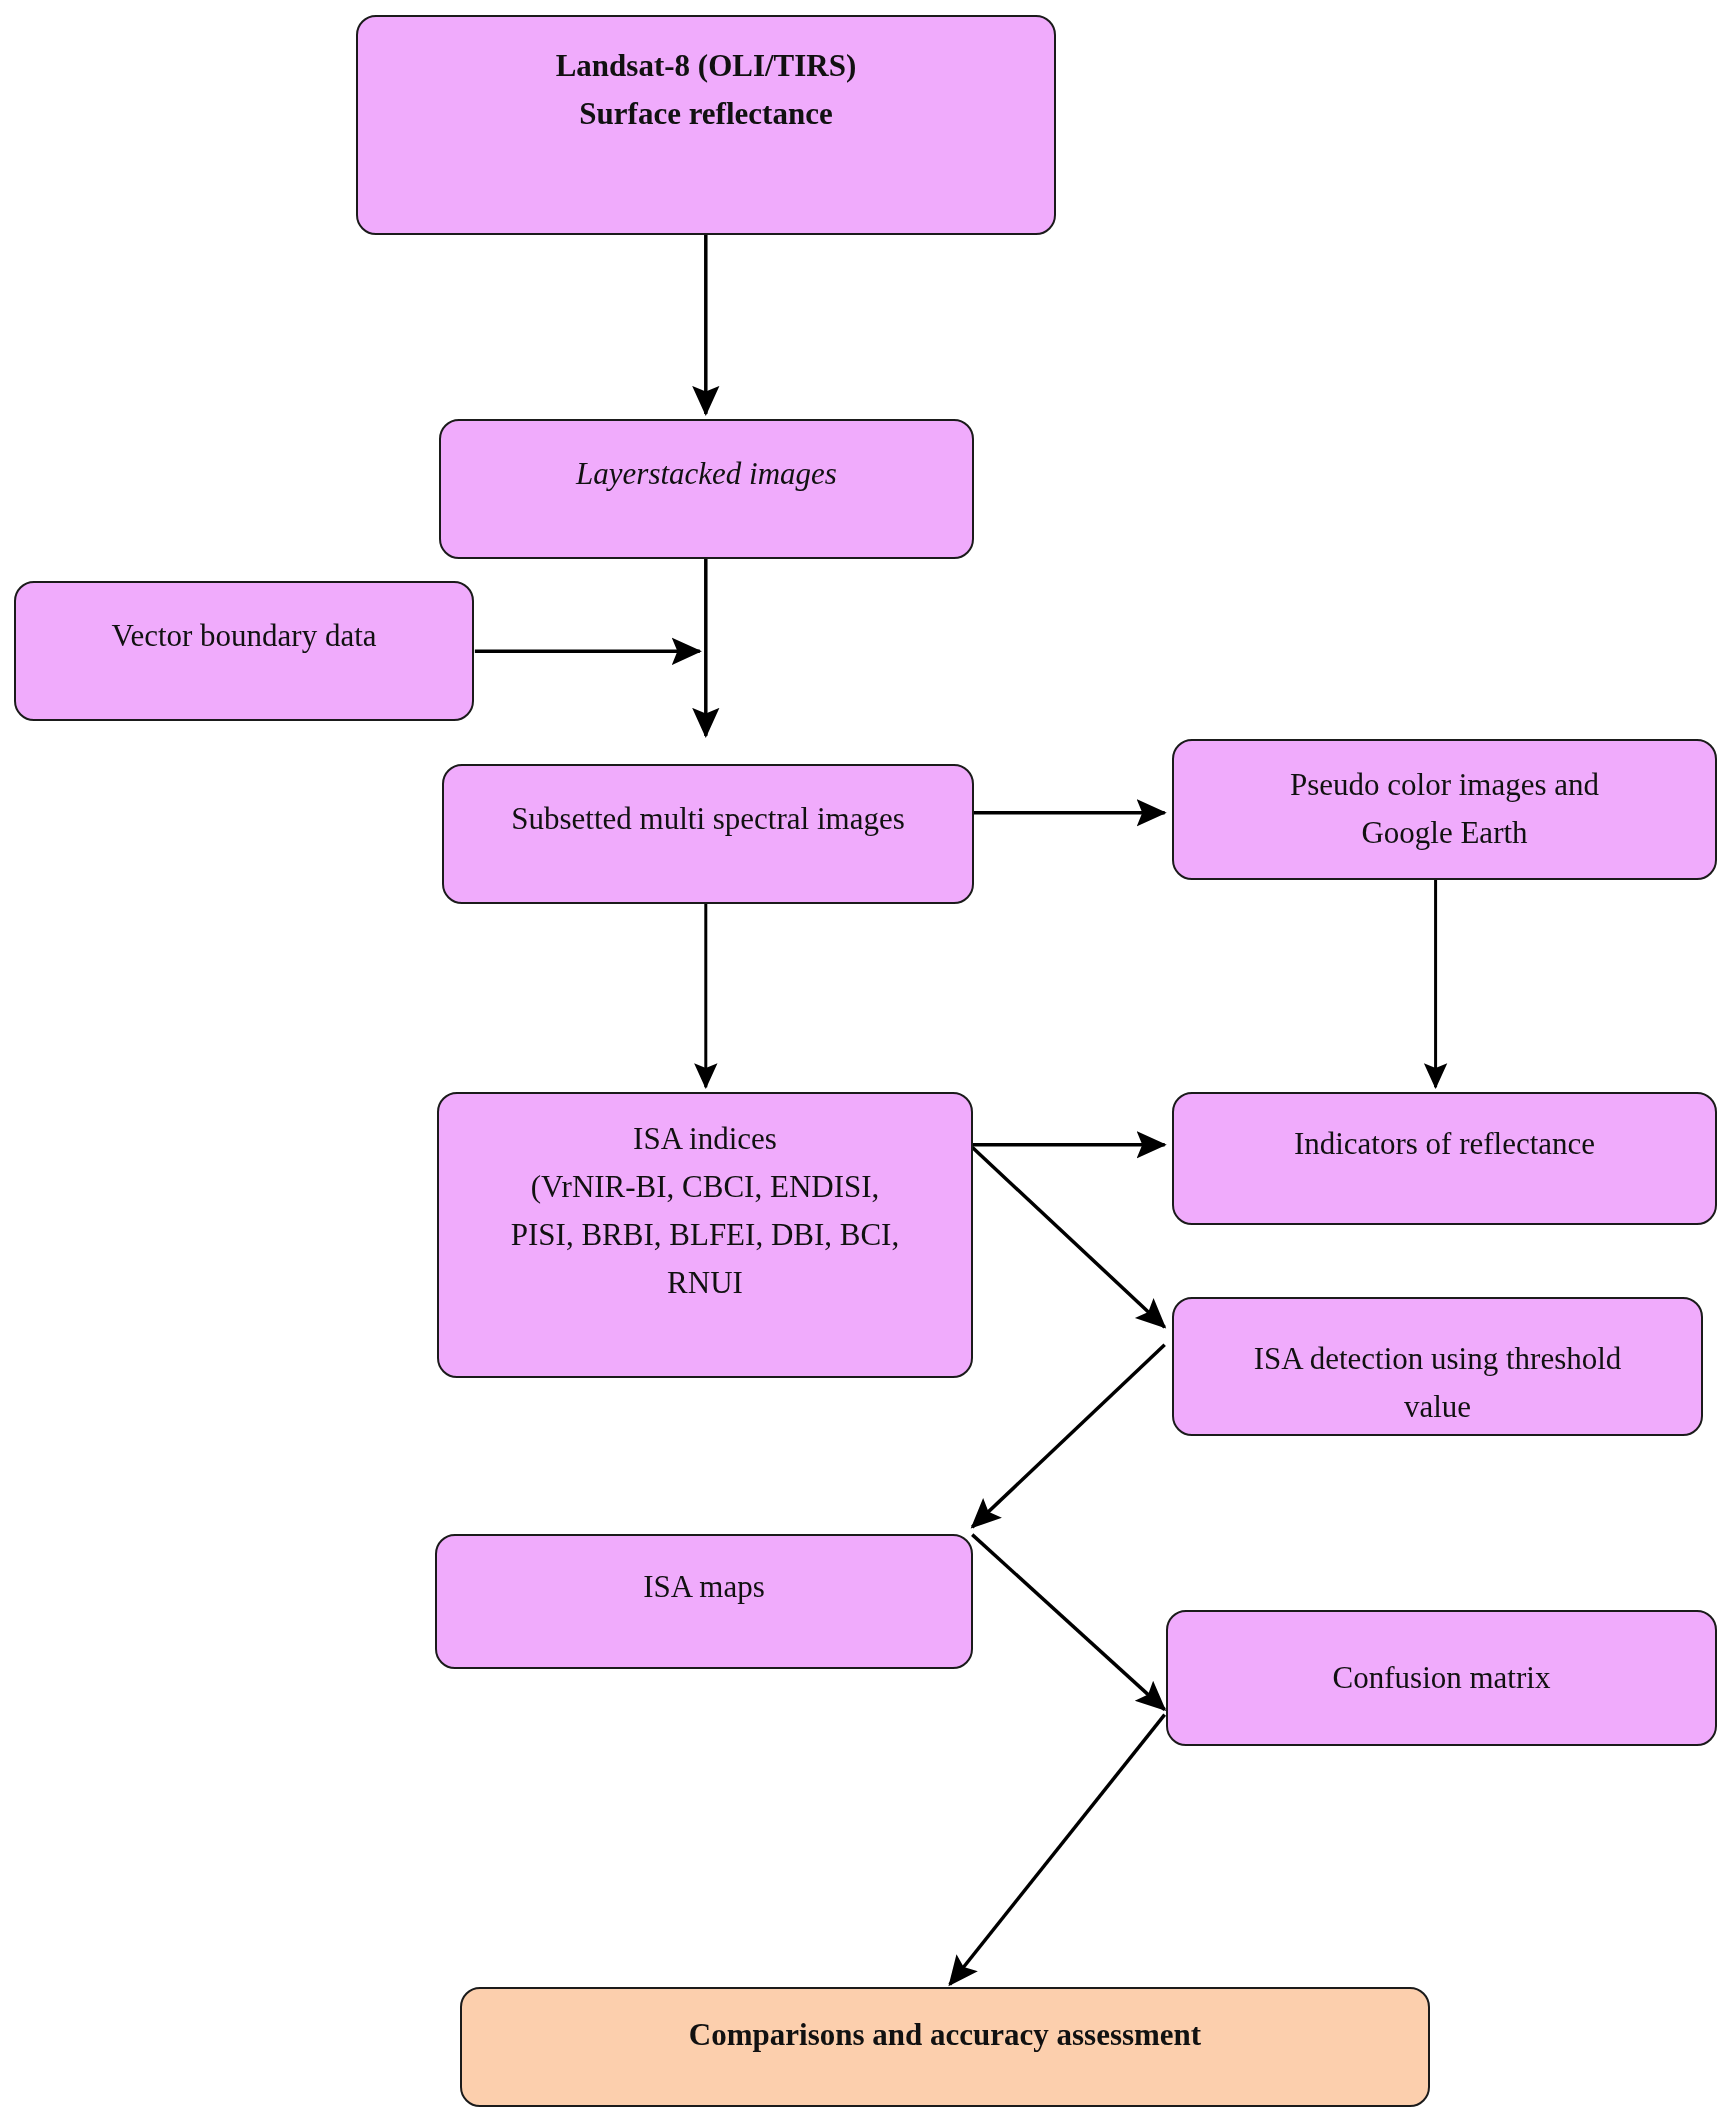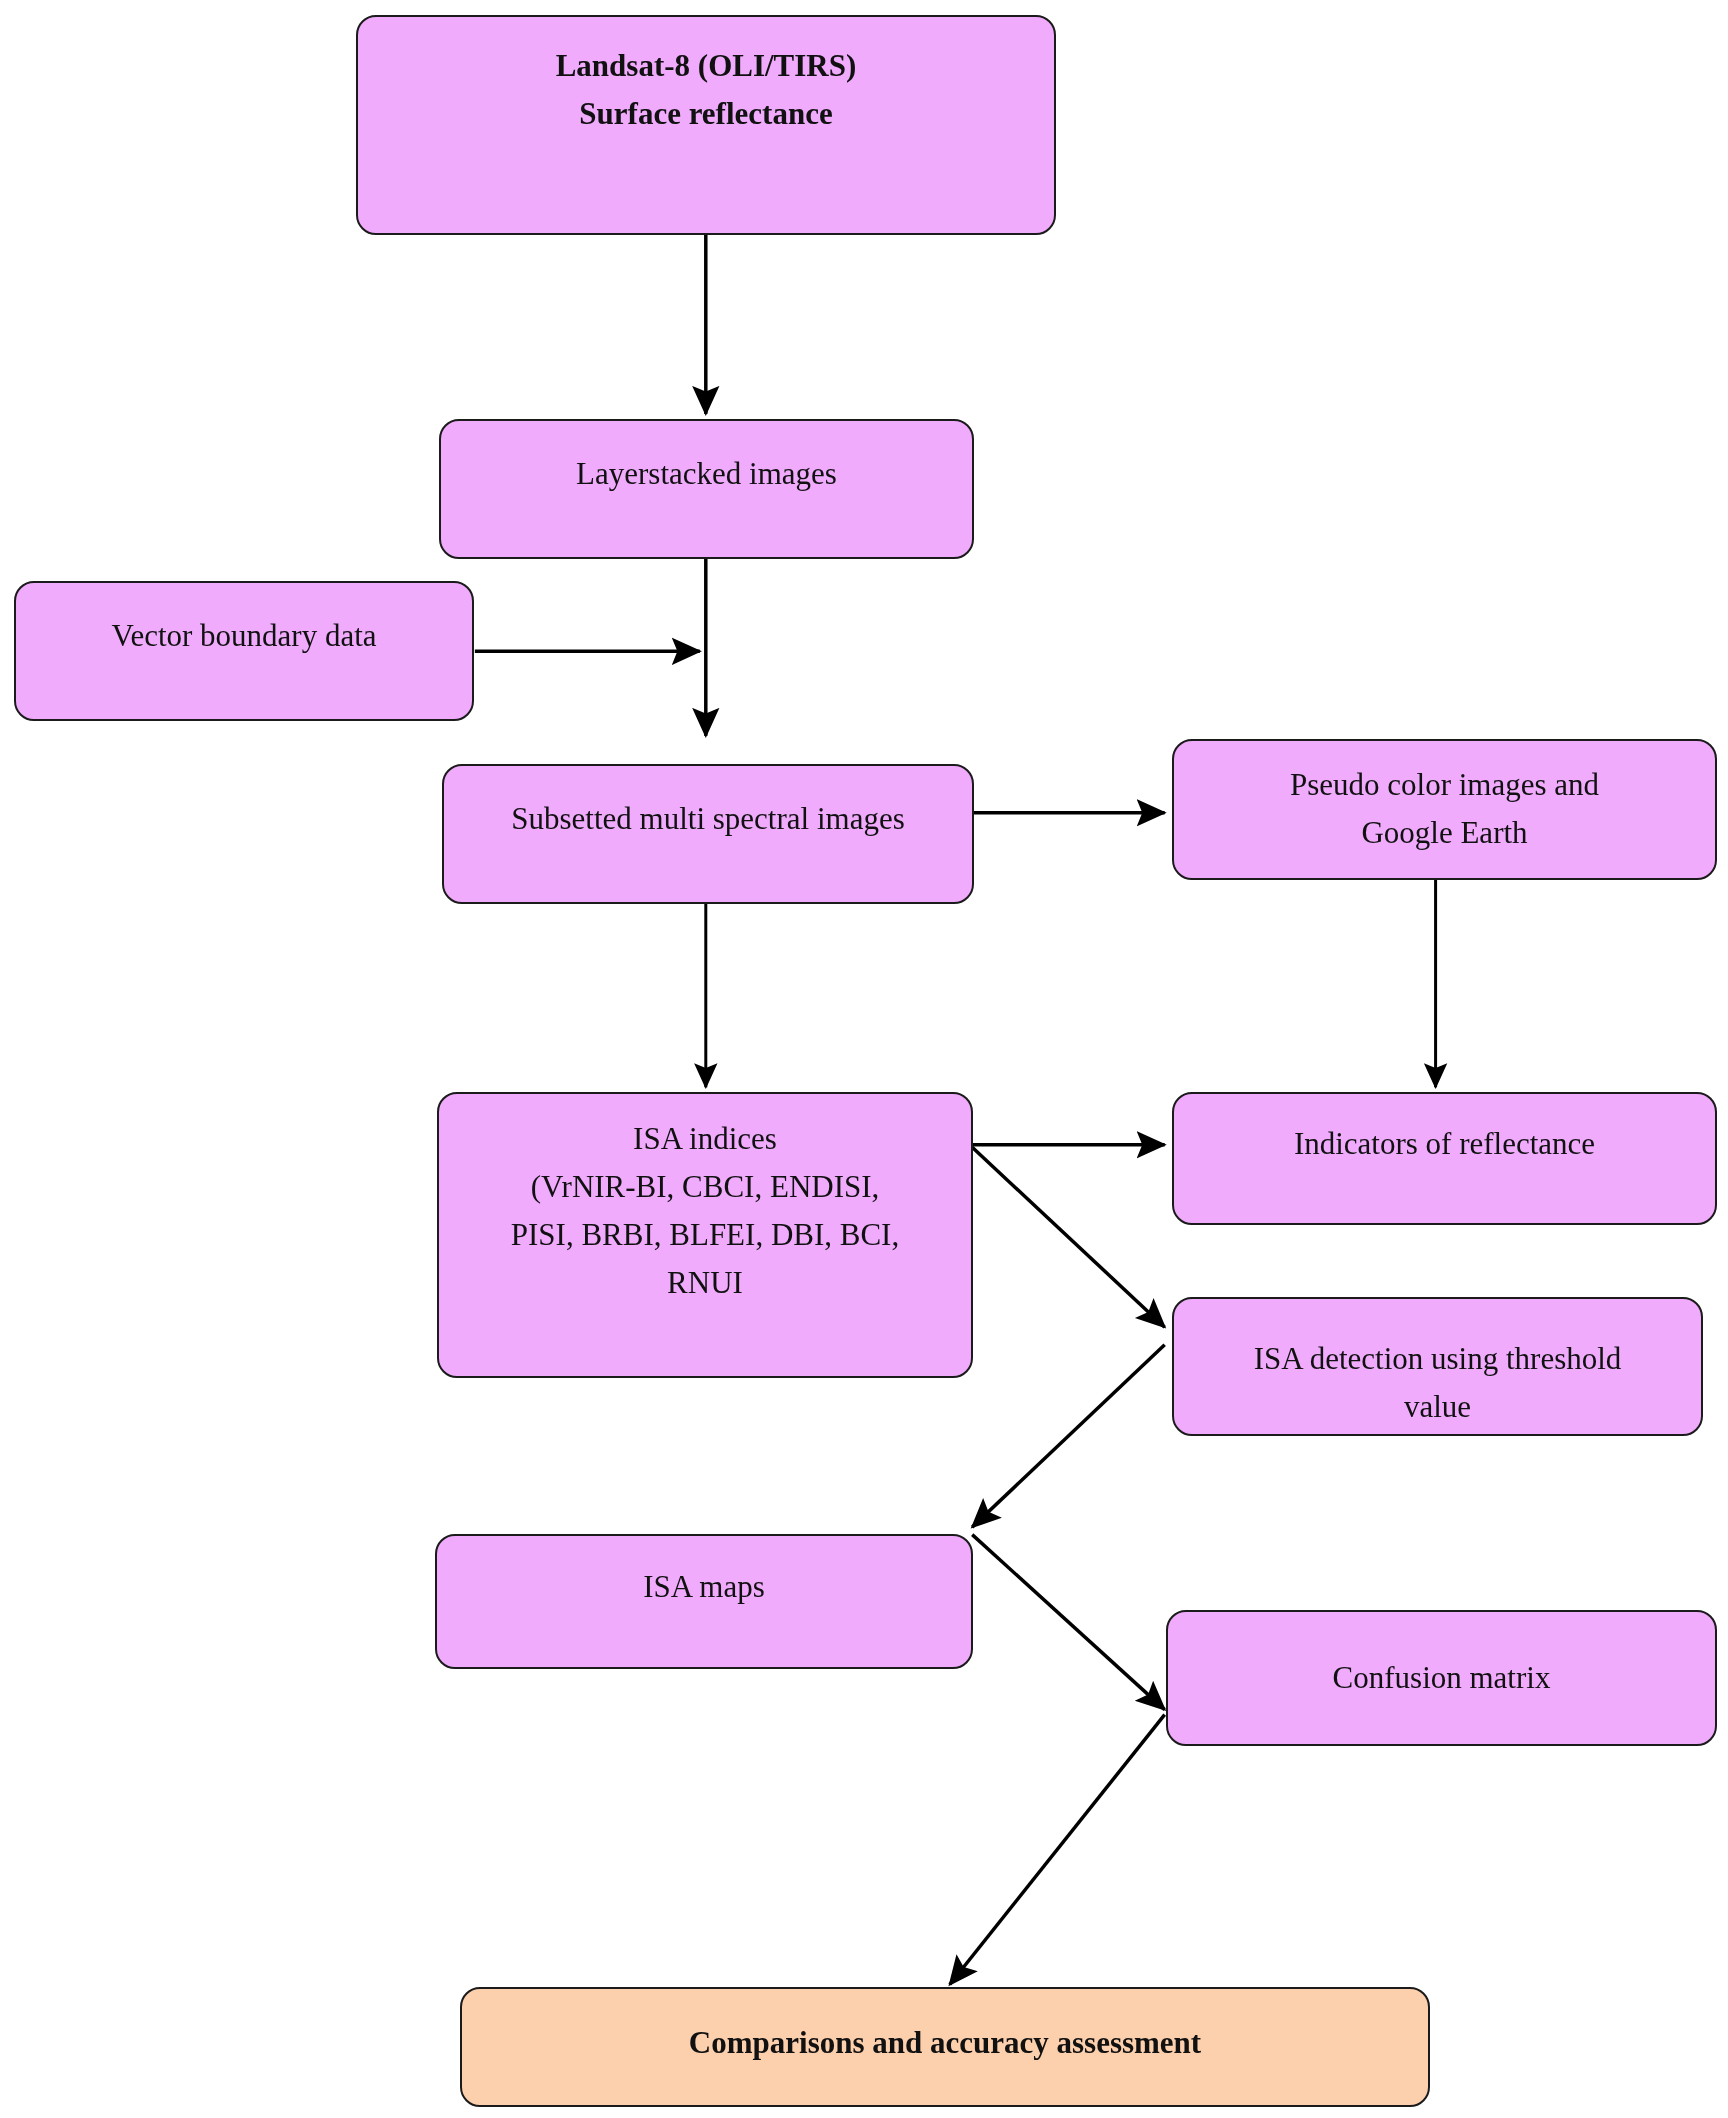--- a/index.html
+++ b/index.html
@@ -78,21 +78,21 @@
     <line x1="1945" y1="3070" x2="2330" y2="3420" stroke="#000000" stroke-width="7" marker-end="url(#ah)"></line>
 
     <line x1="2330" y1="3430" x2="1900" y2="3970" stroke="#000000" stroke-width="7" marker-end="url(#ah)"></line>
   </svg>
 
   <div class="node fill-blue" style="left:356px; top:15px; width:700px; height:220px; padding-top:25px; font-size:31px;">
     <span class="line bold">Landsat-8 (OLI/TIRS)</span>
     <span class="line bold">Surface reflectance</span>
   </div>
 
-  <div class="node fill-blue" style="left:439px; top:419px; width:535px; height:140px; padding-top:29px; font-size:31px;">
+  <div class="node fill-blue" style="left:439px; top:419px; width:535px; height:140px; padding-top:29px; font-size:31px;font-style:italic;">
     <span class="line">Layerstacked images</span>
   </div>
 
   <div class="node fill-blue" style="left:14px; top:581px; width:460px; height:140px; padding-top:29px; font-size:31px;">
     <span class="line">Vector boundary data</span>
   </div>
 
   <div class="node fill-blue" style="left:442px; top:744px; width:532px; height:140px; padding-top:29px; font-size:31px;margin-top:20px;">
     <span class="line">Subsetted multi spectral images</span>
   </div>
@@ -119,18 +119,18 @@
   </div>
 
   <div class="node fill-blue" style="left:435px; top:1492px; width:538px; height:135px; padding-top:27px; font-size:31px;margin-top:42px;">
     <span class="line">ISA maps</span>
   </div>
 
   <div class="node fill-blue" style="left:1166px; top:1610px; width:551px; height:136px; padding-top:42px; font-size:31px;">
     <span class="line">Confusion matrix</span>
   </div>
 
-  <div class="node fill-orange" style="left:460px; top:1987px; width:970px; height:120px; padding-top:30px; font-size:31px;">
+  <div class="node fill-orange" style="left:460px; top:1987px; width:970px; height:120px; padding-top:22px; font-size:31px;">
     <span class="line bold">Comparisons and accuracy assessment</span>
   </div>
 
 </div>
 
 
 </body></html>

